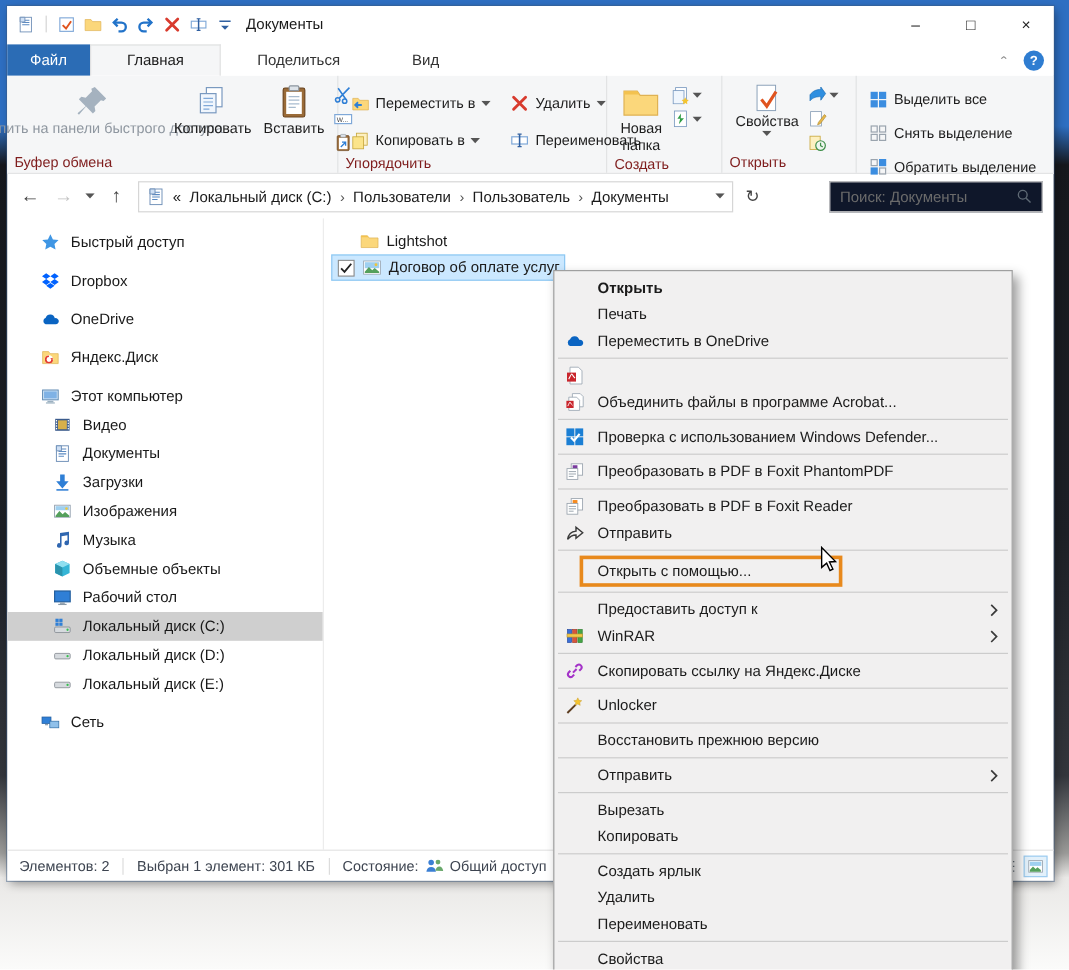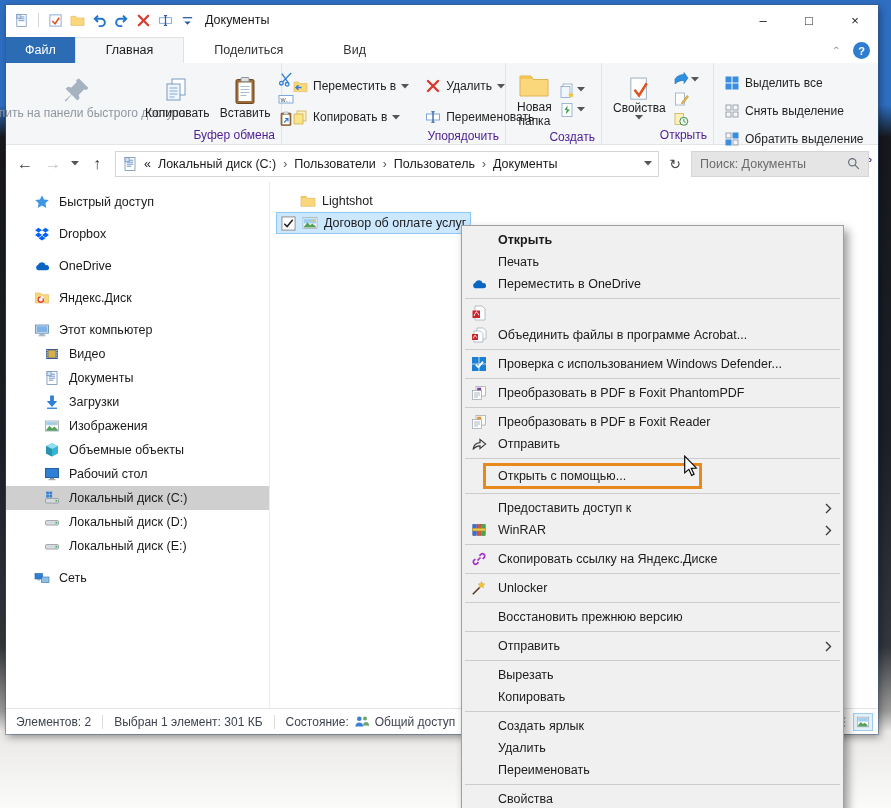--- a/index.html
+++ b/index.html
@@ -26,43 +26,43 @@
   .tab { padding:5px 30px 6px; font-size:12.5px; color:#333; }
   .tab-file { background:#2b6cb5; color:#fff; padding:6px 19px; }
   .tab-active { background:#f5f6f7; border:1px solid #e0e1e2; border-bottom:none; color:#1b1b1b; }
   .tabs-right { position:absolute; right:8px; bottom:4px; display:flex; align-items:center; gap:12px; }
   .chev-up { color:#8a8a8a; font-size:11px; transform:scaleY(.8); }
   .help-circ { width:17px; height:17px; border-radius:50%; background:#2f7dd1; color:#fff; font-size:11px; font-weight:700; display:flex; align-items:center; justify-content:center; }
 
   
   .ribbon { height:82px; background:#f5f6f7; border-bottom:1px solid #e3e4e5; display:flex; flex:none; }
   .rgroup { border-right:1px solid #e2e3e4; display:flex; flex-direction:column; padding:3px 6px 0; }
-  .rgroup-label { margin-top:auto; text-align:right; color:#4c1d95; font-size:12px; padding:1px 0 3px; white-space:nowrap; }
-  .rrow { display:flex; align-items:center; }
+  .rgroup-label { margin-top:auto; text-align:left; color:#7f1d1d; font-size:12px; padding:1px 0 3px; white-space:nowrap; }
+  .rrow { display:flex; align-items:flex-start; }
   .rbtn-big { display:flex; flex-direction:column; align-items:center; padding:3px 5px 0; font-size:12px; line-height:1.15; text-align:center; color:#1e1e1e; white-space:nowrap; }
   .ic32 { width:32px; height:32px; display:inline-block; }
   .ic24 { width:26px; height:26px; display:inline-block; }
   .rbtn-sm { display:flex; align-items:center; gap:5px; font-size:12px; padding:3px 4px; white-space:nowrap; color:#1e1e1e; }
   .vcol { display:flex; flex-direction:column; gap:4px; padding:5px 2px 0; }
   .caret { width:8px; height:5px; display:inline-block; }
   .dis { color:#8f97a0; }
   .g2col { display:flex; flex-direction:column; gap:9px; padding-top:9px; }
 
   .ic { width:16px; height:16px; display:inline-block; flex:none; }
   .ic svg, .ic32 svg, .ic24 svg, .caret svg { width:100%; height:100%; display:block; }
 
   
   .addr { height:37px; display:flex; align-items:center; padding:0 9px; gap:8px; flex:none; }
   .nav-ic { font-size:16px; color:#3d3d3d; width:20px; text-align:center; }
   .nav-dis { color:#c3c3c3; }
   .addr-box { flex:1; height:26px; border:1px solid #d6d6d6; display:flex; align-items:center; padding:0 6px; gap:6px; background:#fff; }
   .crumbs { display:flex; align-items:center; gap:7px; flex:1; font-size:12.5px; white-space:nowrap; overflow:hidden; }
   .crumb-sep { color:#555; font-size:12px; }
   .refresh { font-size:14px; color:#444; padding:0 2px; }
-  .search-box { width:178px; height:26px; border:1px solid #d6d6d6; display:flex; align-items:center; padding:0 8px; background:#e5e5e5; }
+  .search-box { width:178px; height:26px; border:1px solid #d6d6d6; display:flex; align-items:center; padding:0 8px; background:#0f172a;margin-left:48px; }
   .search-ph { color:#6b6b6b; font-size:12.5px; flex:1; }
 
   
   .content { flex:1; display:flex; min-height:0; }
   .sidebar { width:264px; border-right:1px solid #ececec; overflow:hidden; padding-bottom:4px; }
   .srow { height:24px; display:flex; align-items:center; gap:9px; padding-left:28px; font-size:12.5px; color:#191919; }
   .srow.lvl1 { padding-left:38px; }
   .srow.gap { margin-top:8px; }
   .srow.first { }
   .srow.sel { background:#cfcfcf; }
@@ -574,20 +574,28 @@
                 <rect x="2.3" y="3.8" width="11.4" height="3.4" fill="#9fd0f0"></rect>
                 <path d="M2.3 11.8l3.2-4 2.7 2.7 2-1.9 3.5 3v1.2H2.3z" fill="#54a05c"></path>
                 <circle cx="11.4" cy="5.8" r="1.1" fill="#eec43f"></circle>
               </svg>
             </span>
             <span>Изображения</span>
           </div>
           <div class="srow lvl1">
             <span class="ic">
               <svg viewBox="0 0 16 16">
+                <path d="M6 2.2l7.5-1.1v9.3a1.9 1.9 0 11-1.3-1.8V4L7.3 4.9v7.6A1.9 1.9 0 116 10.7z" fill="#2f66b0"></path>
+              </svg>
+            </span>
+            <span>Музыка</span>
+          </div>
+          <div class="srow lvl1">
+            <span class="ic">
+              <svg viewBox="0 0 16 16">
                 <path d="M8 1.2l6 2.9v7.4l-6 3-6-3V4.1z" fill="#35b5d6"></path>
                 <path d="M8 1.2l6 2.9-6 2.9-6-2.9z" fill="#8fdff0"></path>
                 <path d="M8 7v7.5l-6-3V4.1z" fill="#2a93ad"></path>
               </svg>
             </span>
             <span>Объемные объекты</span>
           </div>
           <div class="srow lvl1">
             <span class="ic">
               <svg viewBox="0 0 16 16">

